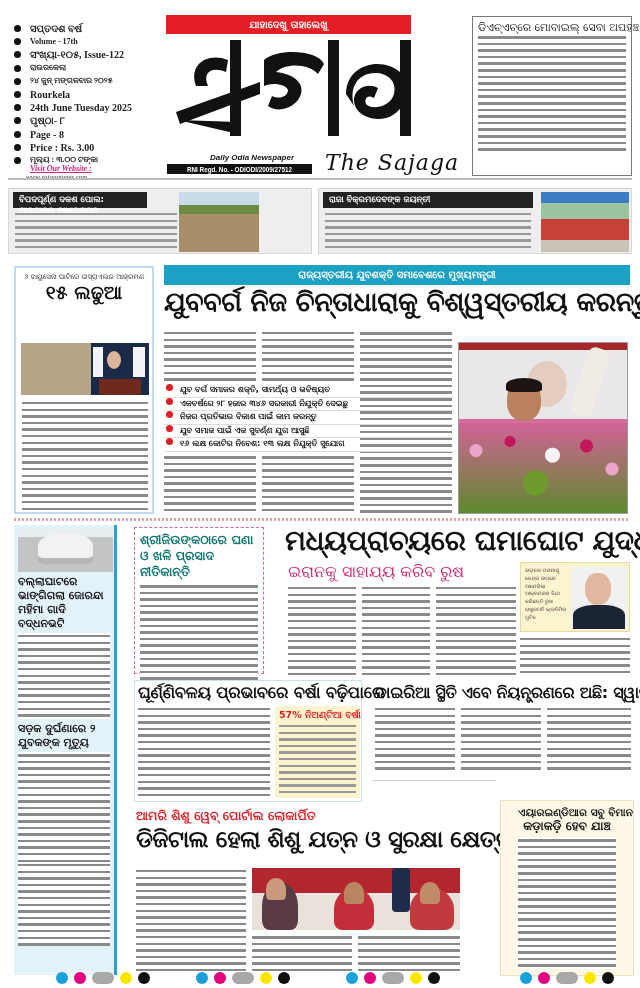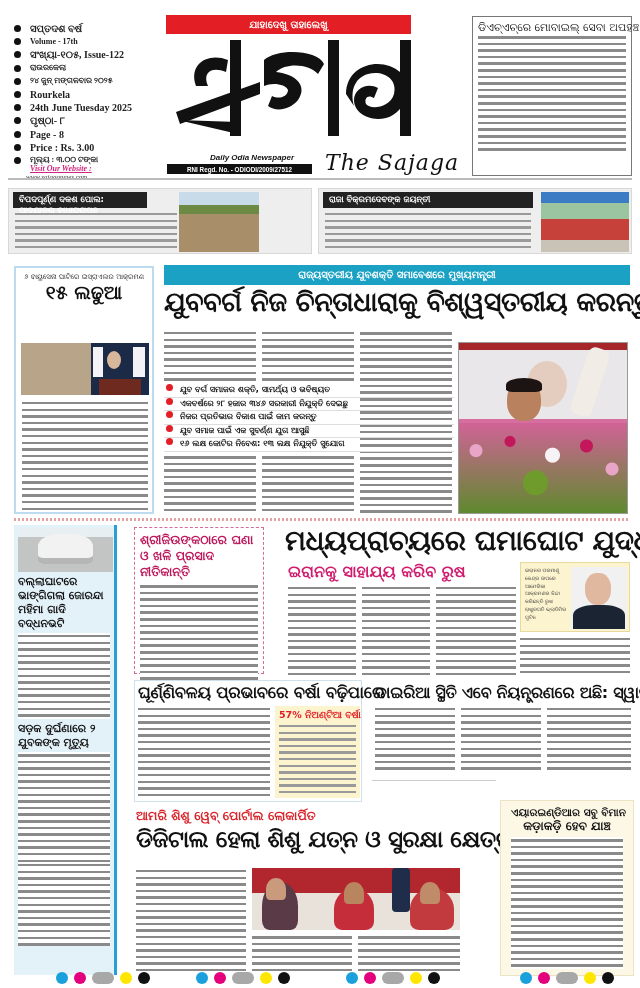--- a/index.html
+++ b/index.html
@@ -67,43 +67,43 @@
 
   .dashed-sep { left: 14px; top: 518px; width: 616px; height: 3px; background: repeating-linear-gradient(90deg, #e3a3a3 0 2px, #fff 2px 4px); }
 
   
   .leftcol2 { left: 14px; top: 525px; width: 103px; height: 450px; background: #e3f1f9; border-right: 3px solid #2a9fd6; padding: 3px 4px; }
   .temple { width: 95px; height: 44px; background: linear-gradient(180deg, #e8eff3 0 20%, #c3c5c4 20% 100%); position: relative; }
   .temple::after { content: ""; position: absolute; left: 20px; top: 6px; width: 55px; height: 30px; background: #f2f2f2; border-radius: 40% 40% 10% 10%; box-shadow: inset 0 -6px 0 #b6b6b6; }
   .h-lc { font-size: 11px; font-weight: bold; color: #111; line-height: 14px; margin: 3px 0 2px; }
 
   .shri { left: 134px; top: 527px; width: 130px; height: 147px; border: 1px dashed #d66b98; padding: 4px 5px; }
-  .shri h3 { font-size: 12.5px; font-weight: bold; line-height: 16px; color: #be185d; }
+  .shri h3 { font-size: 12.5px; font-weight: bold; line-height: 16px; color: #0f766e; }
 
   .war-h { left: 285px; top: 524px; width: 350px; font-size: 28px; font-weight: bold; color: #111; white-space: nowrap; letter-spacing: -0.5px; }
-  .war-sub { left: 288px; top: 562px; font-size: 16px; font-weight: bold; color: #d01c6e; white-space: nowrap; }
+  .war-sub { left: 288px; top: 562px; font-size: 16px; font-weight: normal; color: #d01c6e; white-space: nowrap; }
   .putin-box { left: 520px; top: 562px; width: 110px; height: 70px; background: #fcf3cf; border: 1px solid #e7d9a0; }
   .putin-box .cap { position: absolute; left: 4px; top: 4px; width: 44px; font-size: 5.2px; line-height: 7.8px; color: #333; }
   .putin-box .pic { position: absolute; left: 50px; top: 4px; width: 56px; height: 62px; background: #f1f1f1; overflow: hidden; }
   .putin-box .pic .f { position: absolute; left: 14px; top: 6px; width: 26px; height: 32px; border-radius: 45%; background: #e0b8a0; }
   .putin-box .pic .s { position: absolute; left: 2px; top: 38px; width: 52px; height: 26px; border-radius: 40% 40% 0 0; background: #1b2433; }
 
   .cyclone-h { left: 138px; top: 683px; width: 215px; font-size: 16.5px; font-weight: bold; color: #111; white-space: nowrap; letter-spacing: -0.3px; }
   .rain-box { left: 275px; top: 706px; width: 85px; height: 92px; background: #fcf3cf; padding: 3px 4px; }
   .rain-box h4 { font-size: 9.5px; font-weight: bold; color: #e31e24; white-space: nowrap; }
   .cyc-wrap { left: 134px; top: 680px; width: 228px; height: 122px; border: 1px solid #cfe0ea; }
 
   .diarrhea-h { left: 375px; top: 683px; width: 260px; font-size: 16px; font-weight: bold; color: #111; white-space: nowrap; letter-spacing: -0.3px; }
 
   .portal-kicker { left: 136px; top: 808px; font-size: 12.5px; font-weight: bold; color: #d8232a; white-space: nowrap; }
   .portal-h { left: 136px; top: 826px; width: 360px; font-size: 23px; font-weight: bold; color: #111; white-space: nowrap; letter-spacing: -0.5px; }
   .meeting { left: 252px; top: 868px; width: 208px; height: 62px; overflow: hidden; background: linear-gradient(180deg, #b2262e 0 40%, #e8e2db 40% 100%); }
   .meeting .p { position: absolute; border-radius: 50% 50% 20% 20%; }
 
-  .air-box { left: 500px; top: 800px; width: 134px; height: 176px; background: #fdf7e6; border: 1px solid #ece2c4; padding: 4px 10px; }
+  .air-box { left: 500px; top: 800px; width: 134px; height: 176px; background: #fdf7e6; border: 1px solid #ece2c4; padding: 4px 17px; }
   .air-box h3 { font-size: 10.5px; font-weight: bold; text-align: center; color: #111; line-height: 14px; white-space: nowrap; }
   .air-box h3.l2 { font-size: 12px; }
 
   .cmyk { position: absolute; display: flex; gap: 6px; }
   .cmyk span { display: block; width: 12px; height: 12px; border-radius: 50%; }
   .cmyk span.g { width: 22px; border-radius: 6px; }
 </style>
 </head>
 <body>
 

